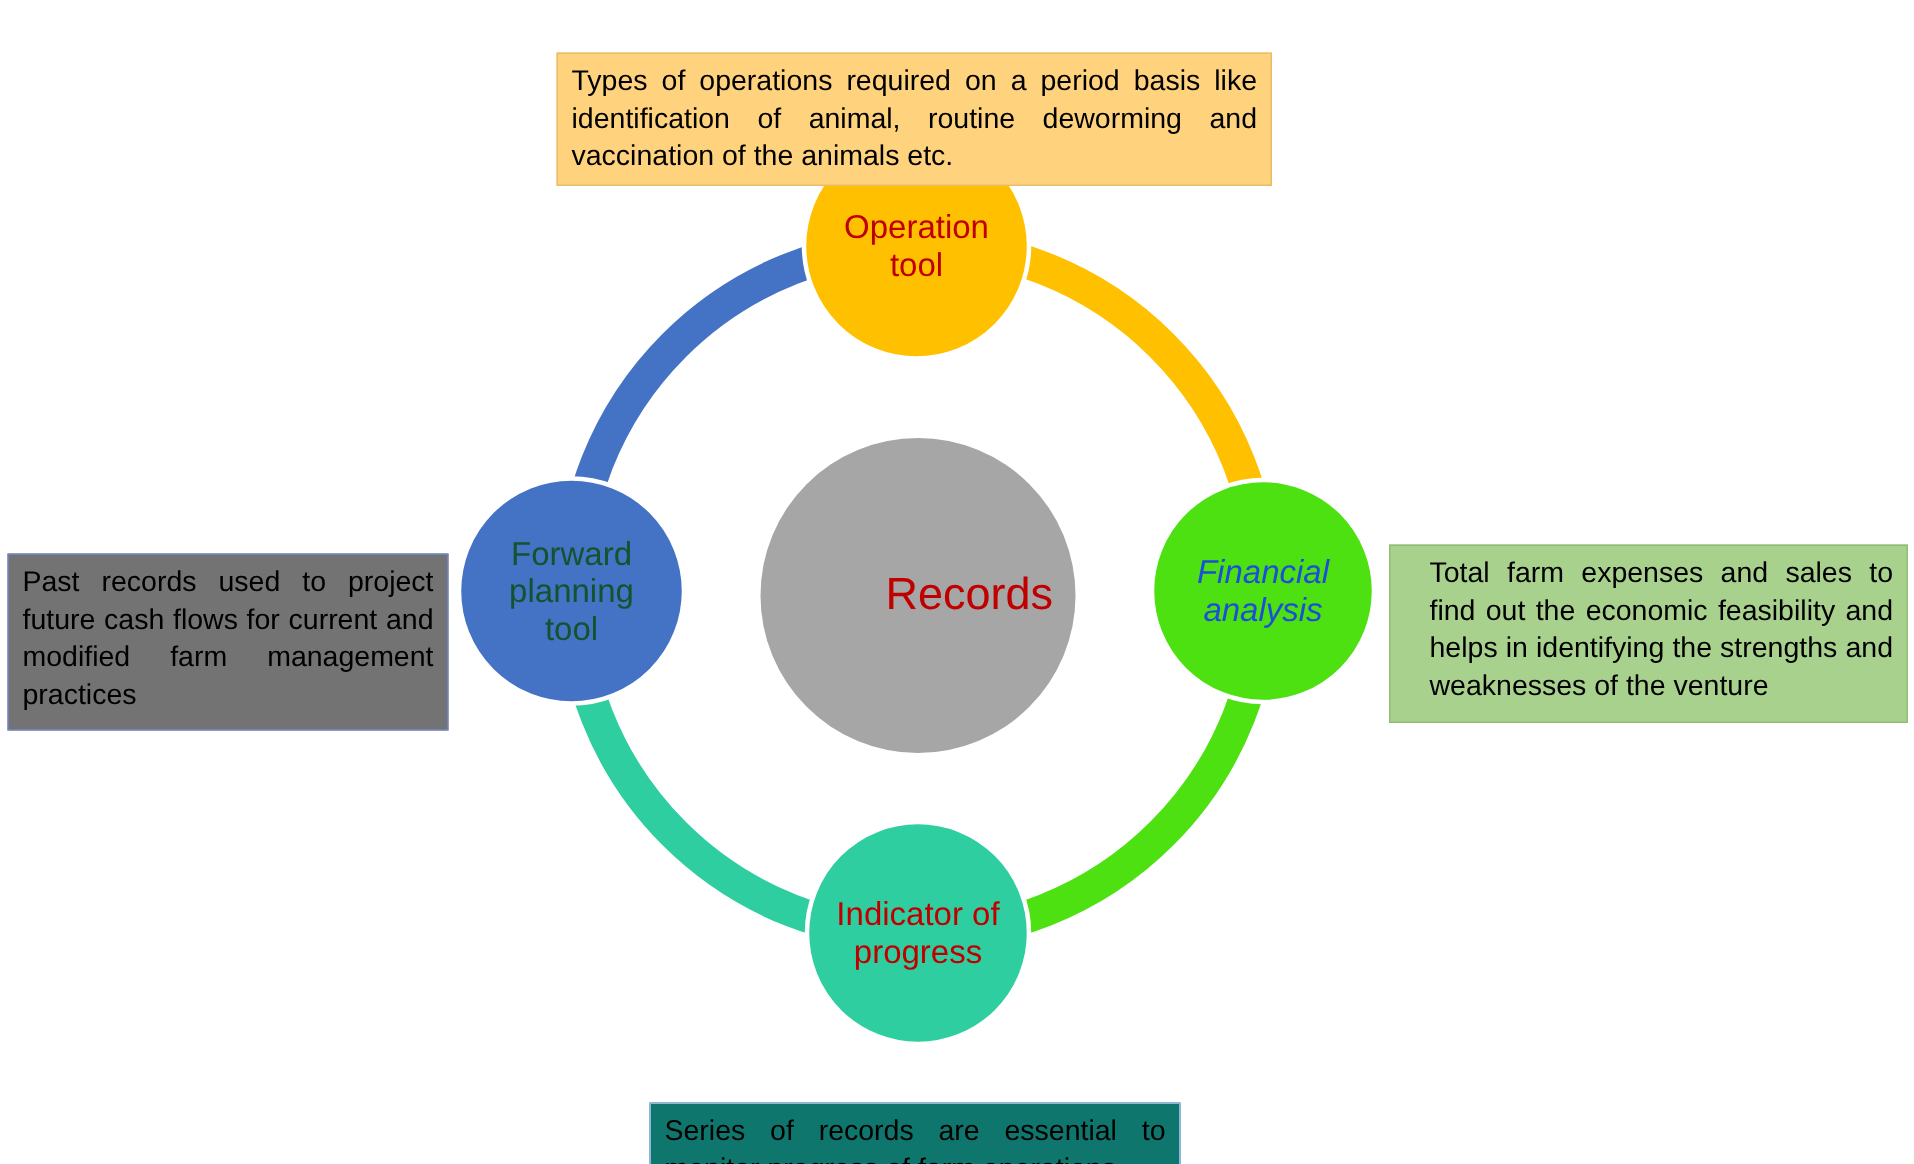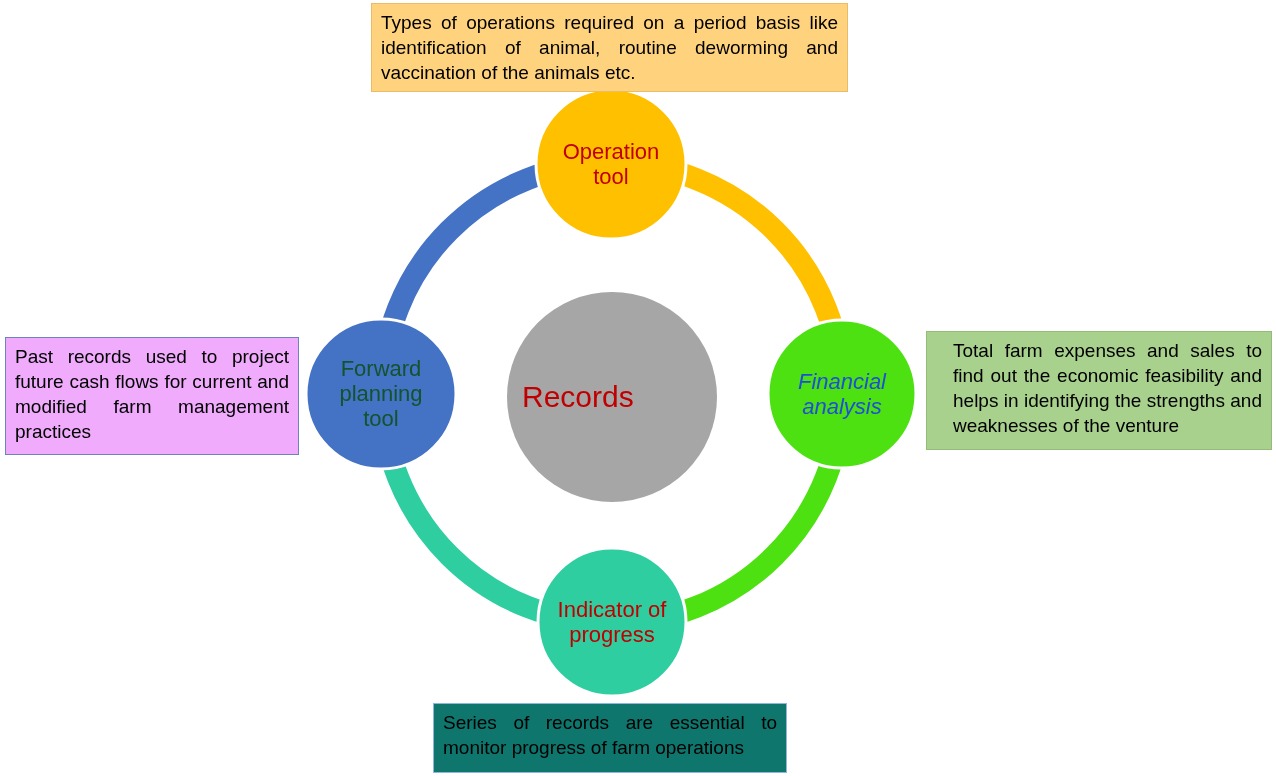--- a/index.html
+++ b/index.html
@@ -17,33 +17,34 @@
     transform: translate(-50%, -50%);
     text-align: center;
     line-height: 1.14;
     font-size: 22px;
     color: #C00000;
     pointer-events: none;
   }
   .center-label {
     position: absolute;
     transform: translate(-50%, -50%);
-    text-align: left;
+    text-align: right;
     font-size: 30px;
     color: #C00000;
     pointer-events: none;
   }
   .note-box {
     position: absolute;
     border: 1px solid;
     font-size: 19px;
     line-height: 1.32;
     color: #000000;
     text-align: justify;
     padding: 6px 9px;
+    margin-top: 32px;
   }
   #note-operation   { left: 371px; top: 3px;   width: 477px; min-height: 84px; }
   #note-forward     { left: 5px;   top: 337px; width: 294px; min-height: 118px; }
   #note-financial   { left: 926px; top: 331px; width: 346px; min-height: 119px; }
   #note-indicator   { left: 433px; top: 703px; width: 354px; min-height: 70px; }
 
   #label-operation  { left: 611px; top: 164px; width: 130px; }
   #label-financial  { left: 842px; top: 394px; width: 124px; }
   #label-indicator  { left: 612px; top: 622px; width: 110px; }
   #label-forward    { left: 381px; top: 394px; width: 104px; }
@@ -78,15 +79,15 @@
   <div class="node-label" id="label-indicator" style="color: rgb(192, 0, 0);">Indicator of progress</div>
 
   <div class="node-label" id="label-forward" style="color: #14532d;">Forward planning tool</div>
 
   <div class="note-box" id="note-operation" style="background-color: rgb(255, 210, 126); border-color: rgb(233, 189, 103);">Types of operations required on a period basis like identification of animal, routine deworming and vaccination of the animals etc.</div>
 
   <div class="note-box" id="note-financial" style="background-color: rgb(169, 209, 142); border-color: rgb(148, 188, 120); padding-left: 26px;">Total farm expenses and sales to find out the economic feasibility and helps in identifying the strengths and weaknesses of the venture</div>
 
   <div class="note-box" id="note-indicator" style="background-color: #0f766e; border-color: rgb(143, 182, 224);">Series of records are essential to monitor progress of farm operations</div>
 
-  <div class="note-box" id="note-forward" style="background-color: #f0abfc; border-color: rgb(112, 129, 191);">Past records used to project future cash flows for current and modified farm management practices</div>
+  <div class="note-box" id="note-forward" style="background-color: #737373; border-color: rgb(112, 129, 191);">Past records used to project future cash flows for current and modified farm management practices</div>
 
 </div>
 
 </body></html>

